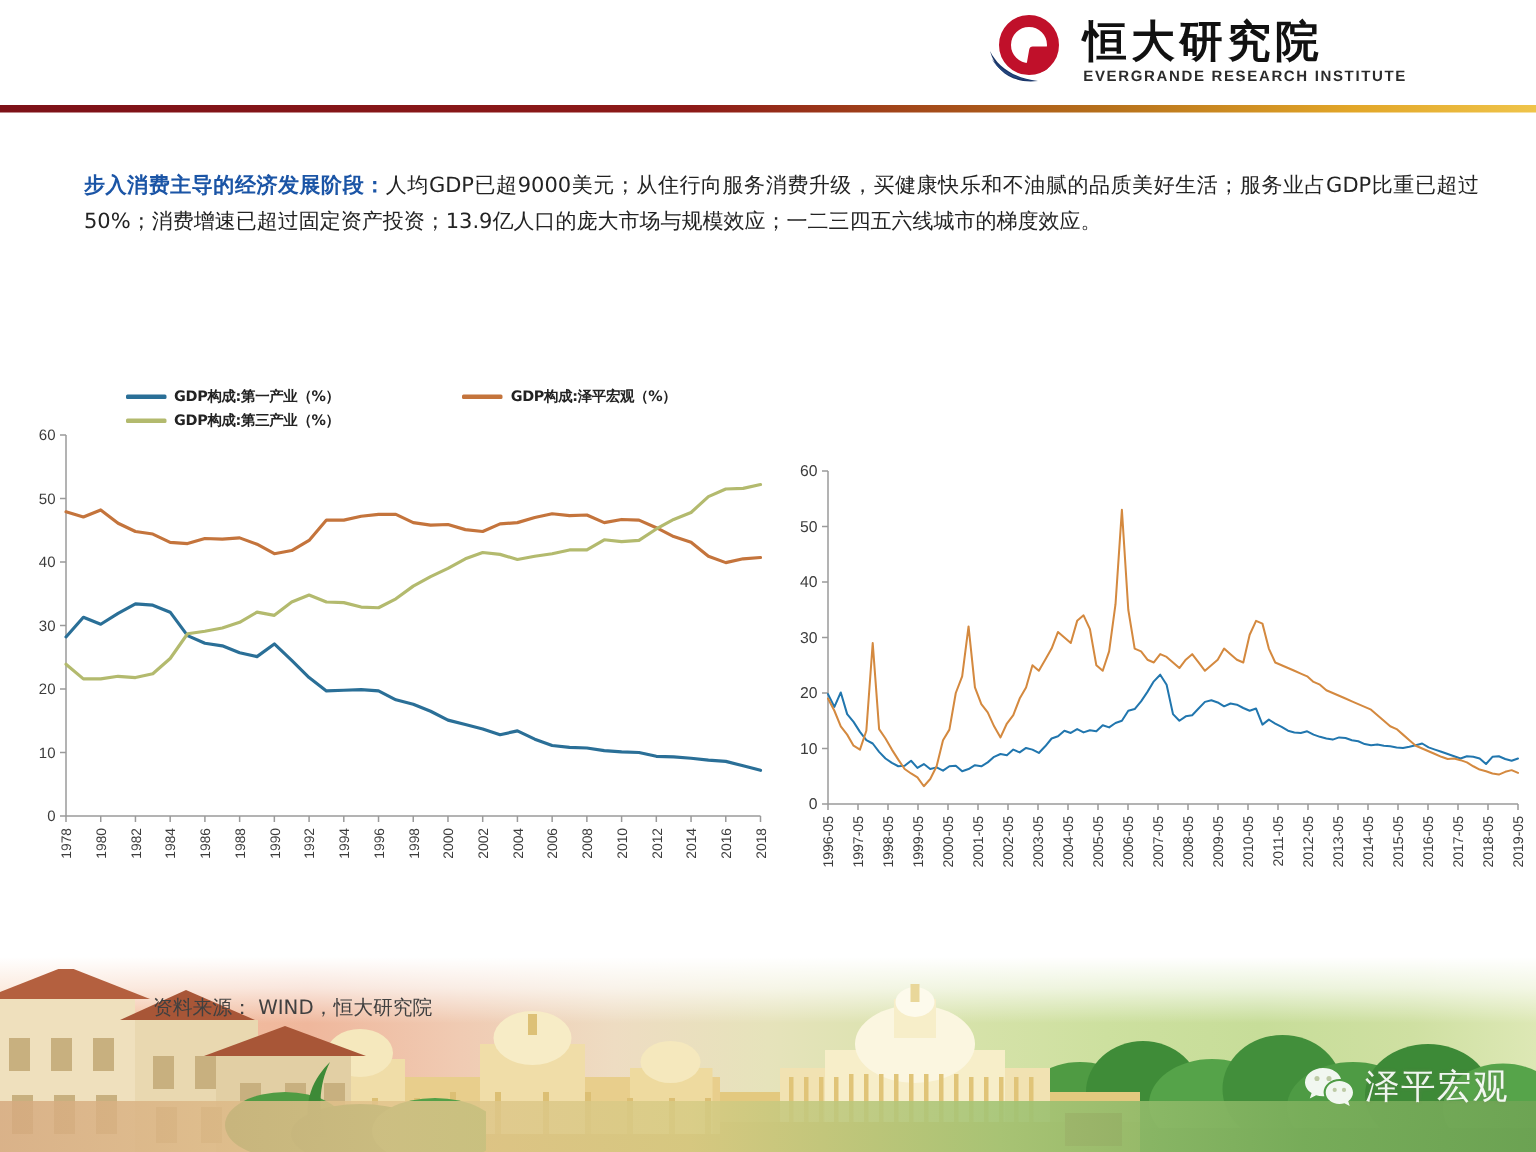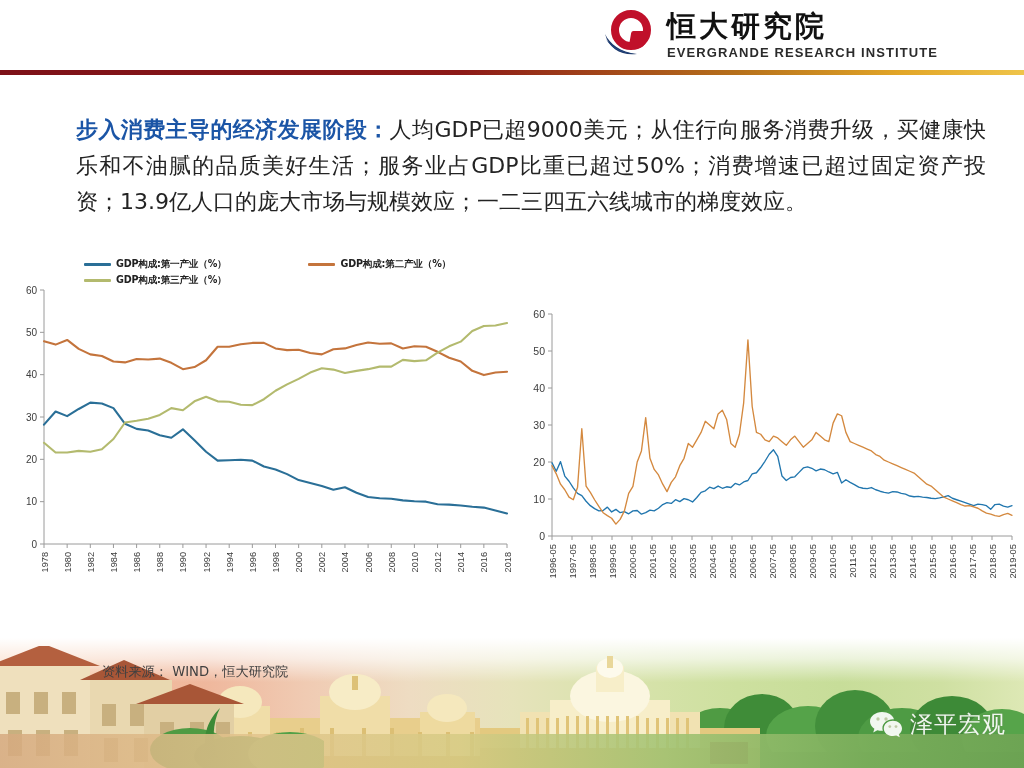--- a/index.html
+++ b/index.html
@@ -44,40 +44,39 @@
   .logo-mark .swoosh {
     position: absolute; left: 0px; top: 22px;
     width: 34px; height: 24px;
   }
   .logo-text { display: flex; flex-direction: column; line-height: 1; }
   .logo-cn {
     font-size: 29px; font-weight: bold; color: #111; letter-spacing: 3px;
     font-family: "DejaVu Sans", sans-serif;
   }
   .logo-en {
-    font-size: 13px; color: #2b2b2b; letter-spacing: 1.1px;
+    font-size: 10px; color: #2b2b2b; letter-spacing: 1.1px;
     margin-top: 5px; font-weight: bold;
   }
   .header-rule {
     position: absolute; left: 0; top: 70px;
     width: 1024px; height: 5px;
     background: linear-gradient(to right, #7d1118 0%, #8d1a18 45%, #b6701b 72%, #e2a628 88%, #efc44a 100%);
   }
 
   
   .title-wrap {
     position: absolute; left: 56px; top: 112px; width: 930px;
   }
   .title-par {
     font-family: "DejaVu Sans", sans-serif;
-    font-size: 22px;
-    line-height: 36px;
+    font-size: 14px;
+    line-height: 24px;
     color: #232323;
     text-align: justify;
-    margin-left: 20px;
   }
   .title-lead {
     color: #1b55a6; font-weight: bold;
   }
 
   
   .charts { position: absolute; left: 0; top: 258px; width: 1024px; height: 345px; }
   .chart { position: absolute; top: 0; height: 345px; background: #fff; }
   .chart-left  { left: 10px;  width: 505px; }
   .chart-right { left: 518px; width: 500px; }
@@ -187,21 +186,21 @@
 
     <div class="chart chart-left">
       <div class="legend legend-left">
         <div class="legend-row">
           <div class="legend-item">
             <span class="legend-swatch" style="background:#2a6f97"></span>
             <span class="legend-label">GDP构成:第一产业（%）</span>
           </div>
           <div class="legend-item">
             <span class="legend-swatch" style="background:#c4743c"></span>
-            <span class="legend-label">GDP构成:第二产业（%）</span>
+            <span class="legend-label">GDP构成:泽平宏观（%）</span>
           </div>
         </div>
         <div class="legend-row">
           <div class="legend-item">
             <span class="legend-swatch" style="background:#b3ba6e"></span>
             <span class="legend-label">GDP构成:第三产业（%）</span>
           </div>
         </div>
       </div>
       <div class="plot" style="top:24px;">

